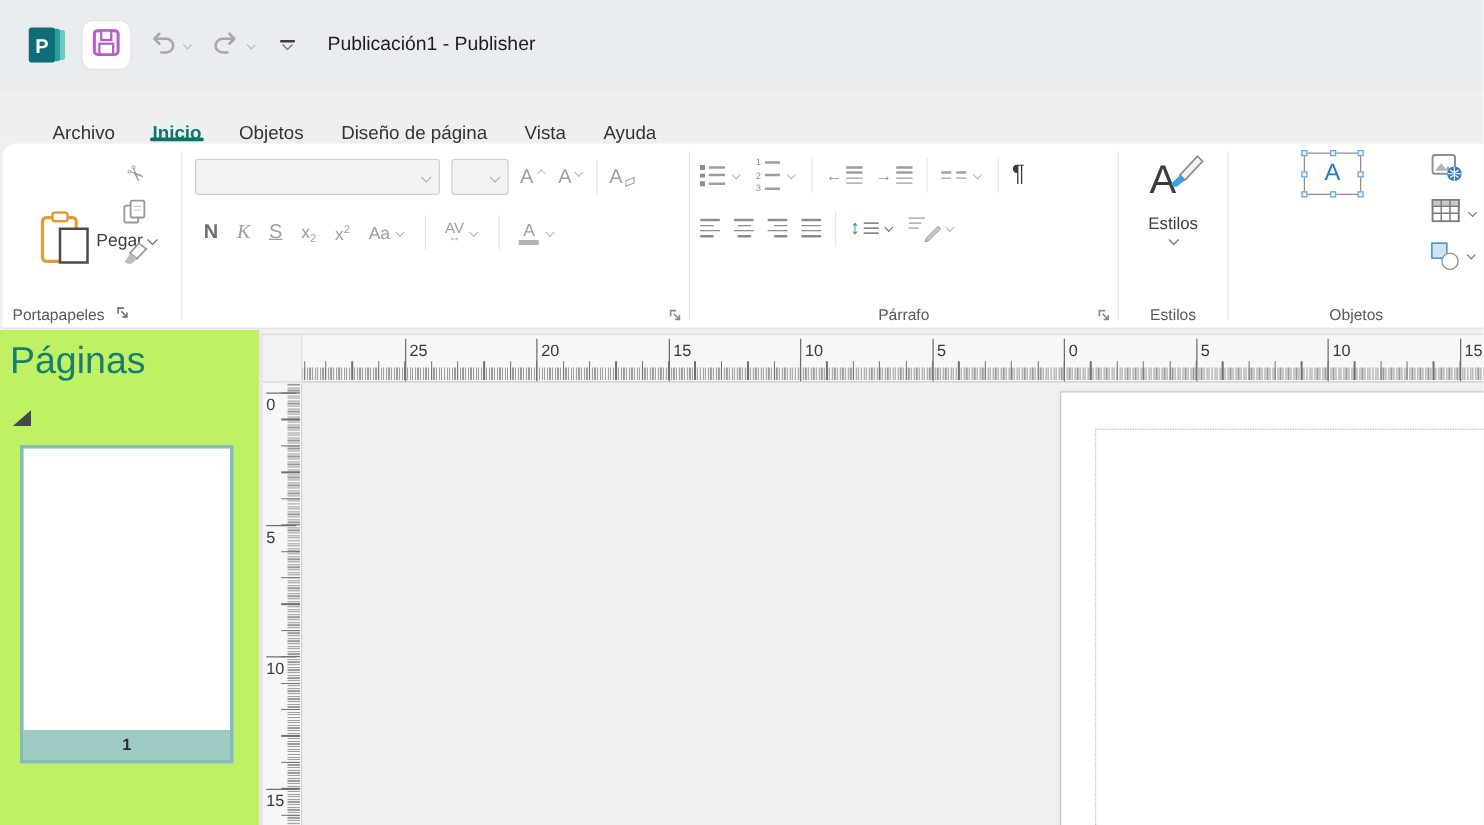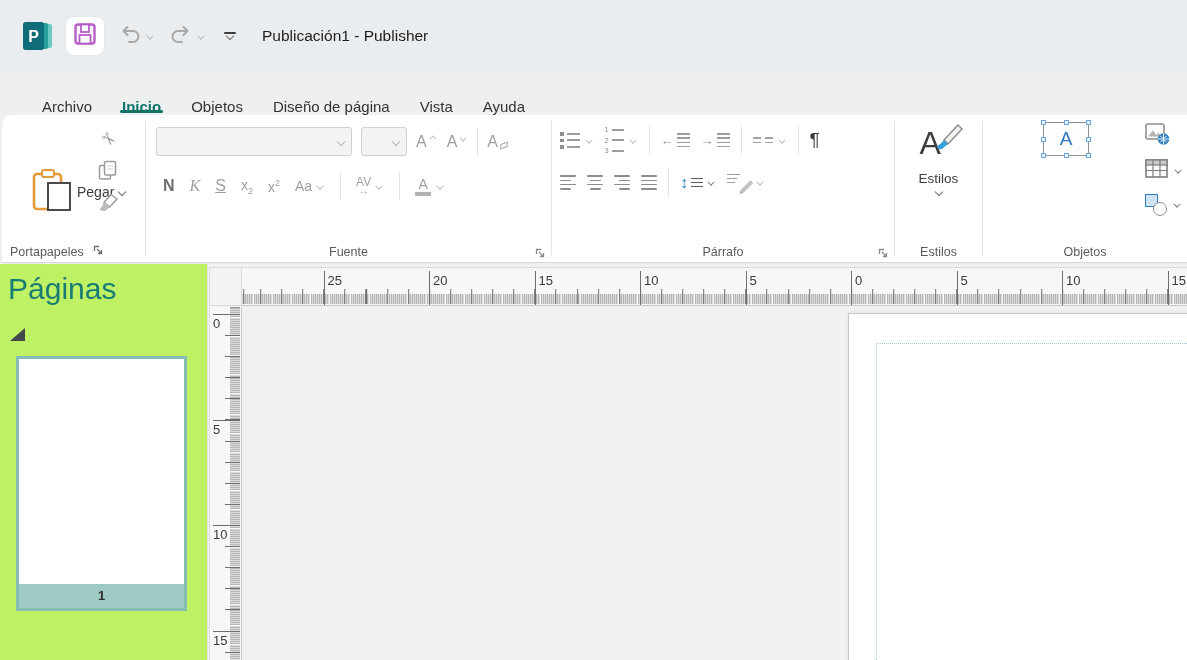--- a/index.html
+++ b/index.html
@@ -332,21 +332,20 @@
           </button>
           <i class="vr"></i>
           <button class="fcolor">
             <span class="stack">
               <b>A</b>
               <i></i>
             </span>
             <span class="chev dis sm"></span>
           </button>
         </div>
-        <footer class="gfooter">Fuente</footer>
         <span class="launcher">
           <svg width="12" height="12" viewBox="0 0 12 12">
             <path d="M2.5 7 V2.5 H7" fill="none" stroke="#8a8a8a" stroke-width="1.3"></path>
             <path d="M5 5 l4.2 4.2 M9.5 6 v3.5 h-3.5" fill="none" stroke="#8a8a8a" stroke-width="1.3"></path>
           </svg>
         </span>
       </section>
       <i class="vsep"></i>
 
       <section class="group g-para">

